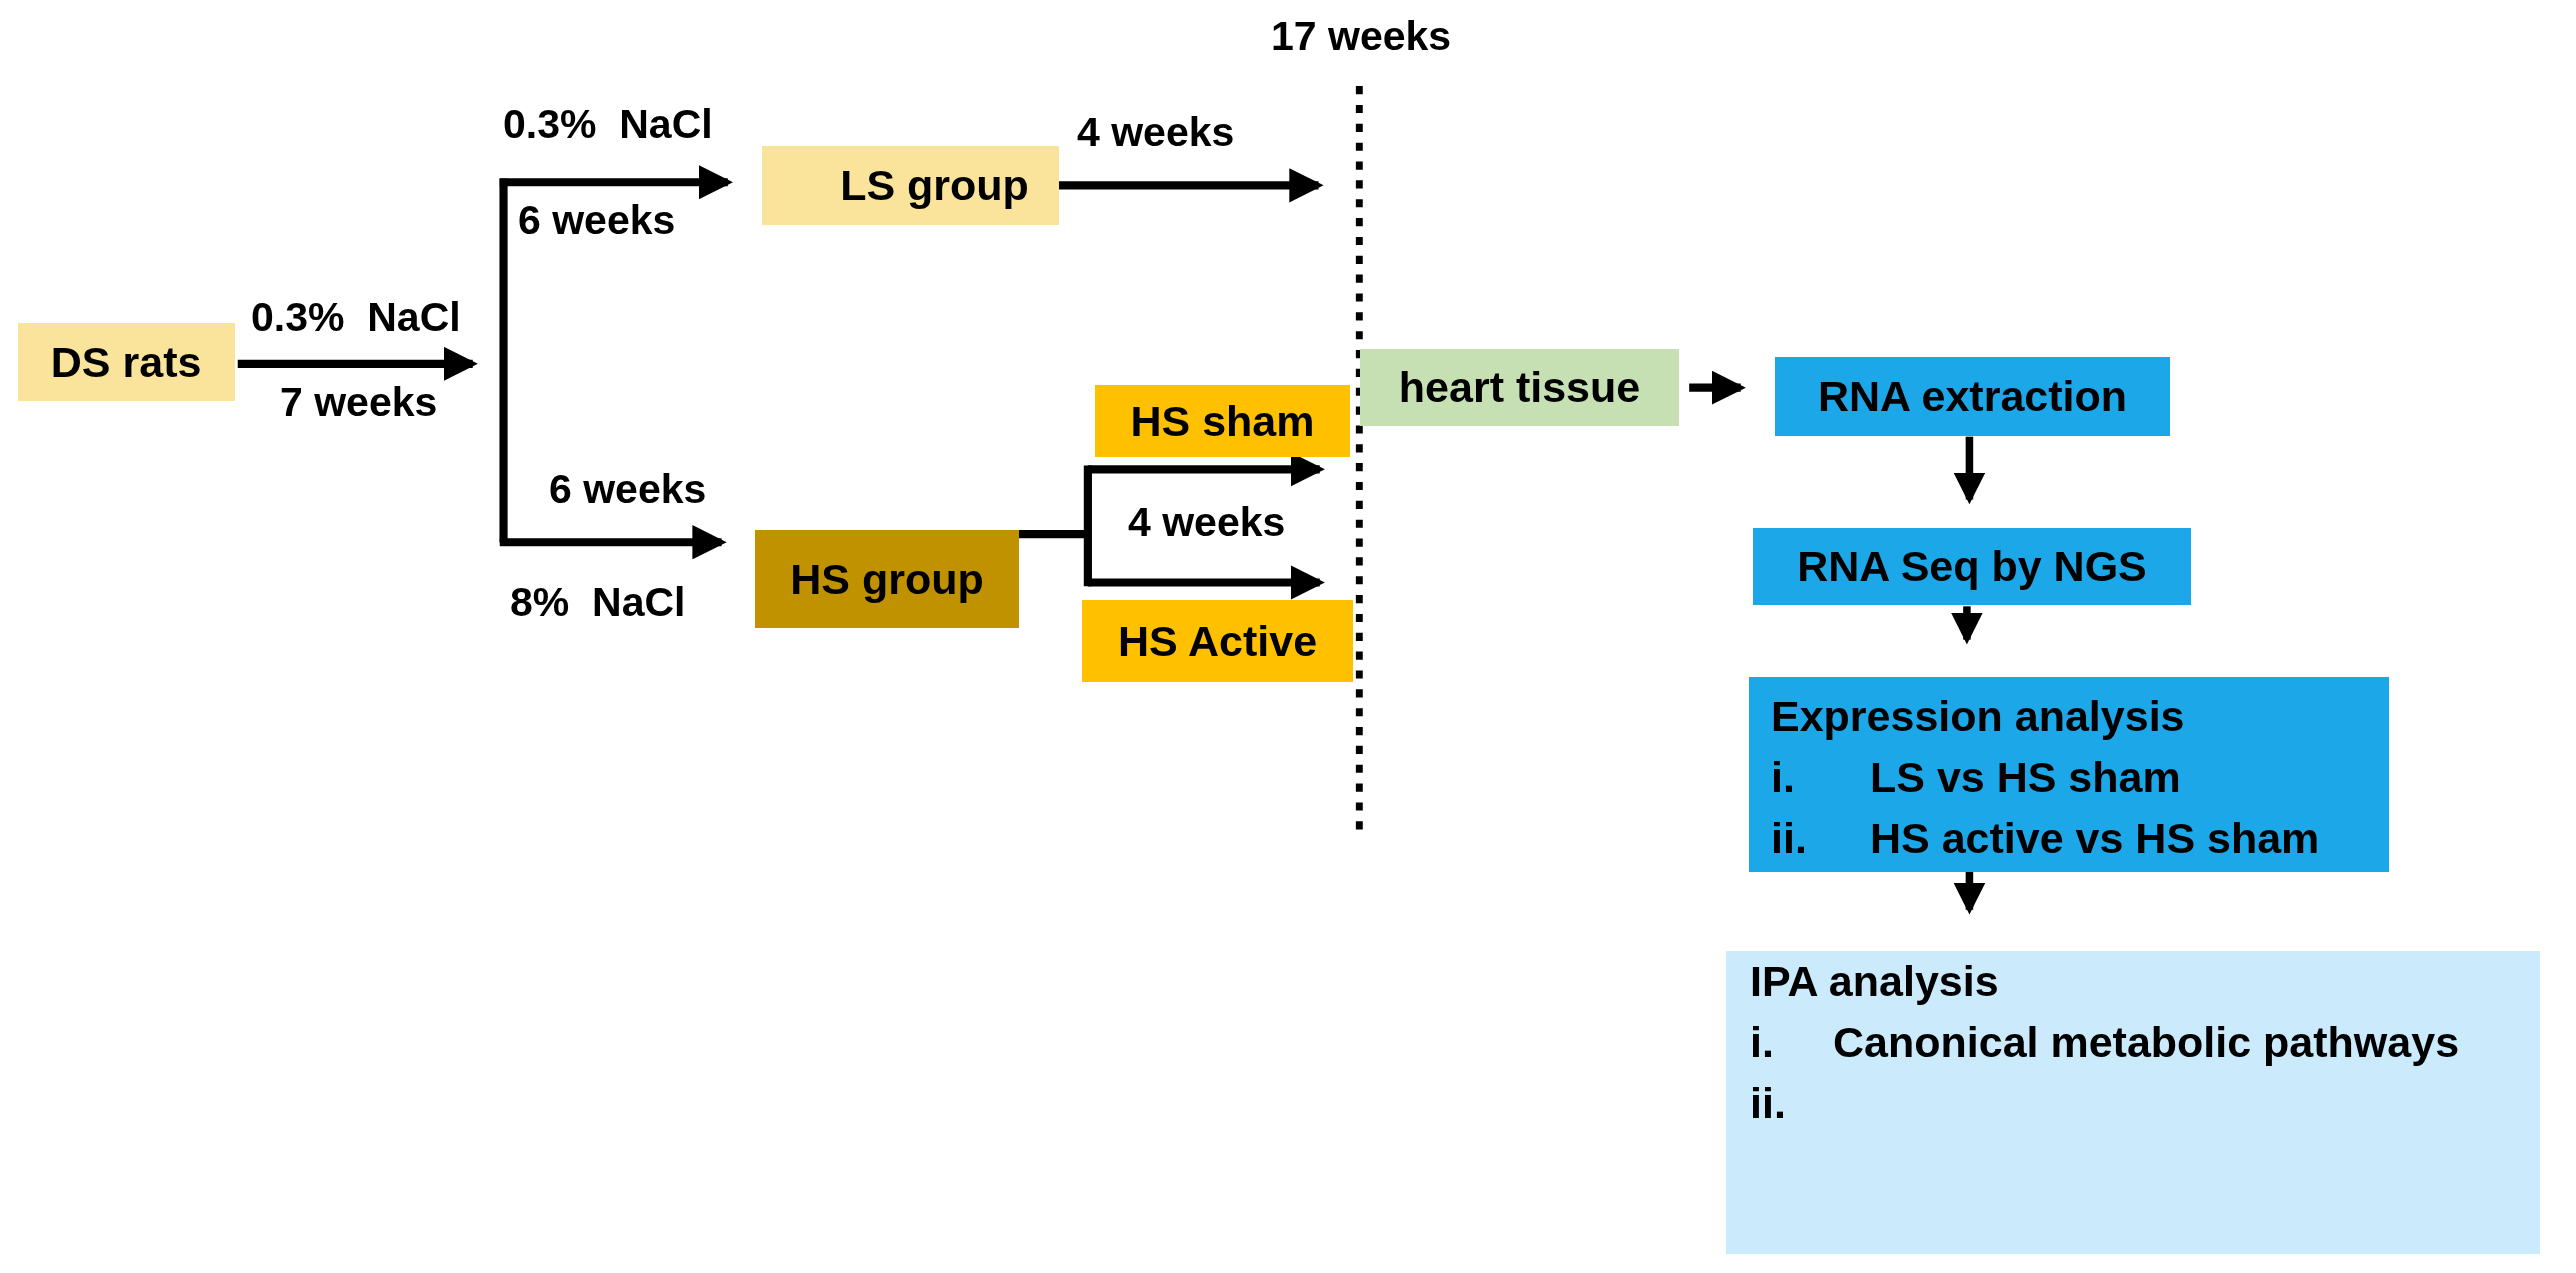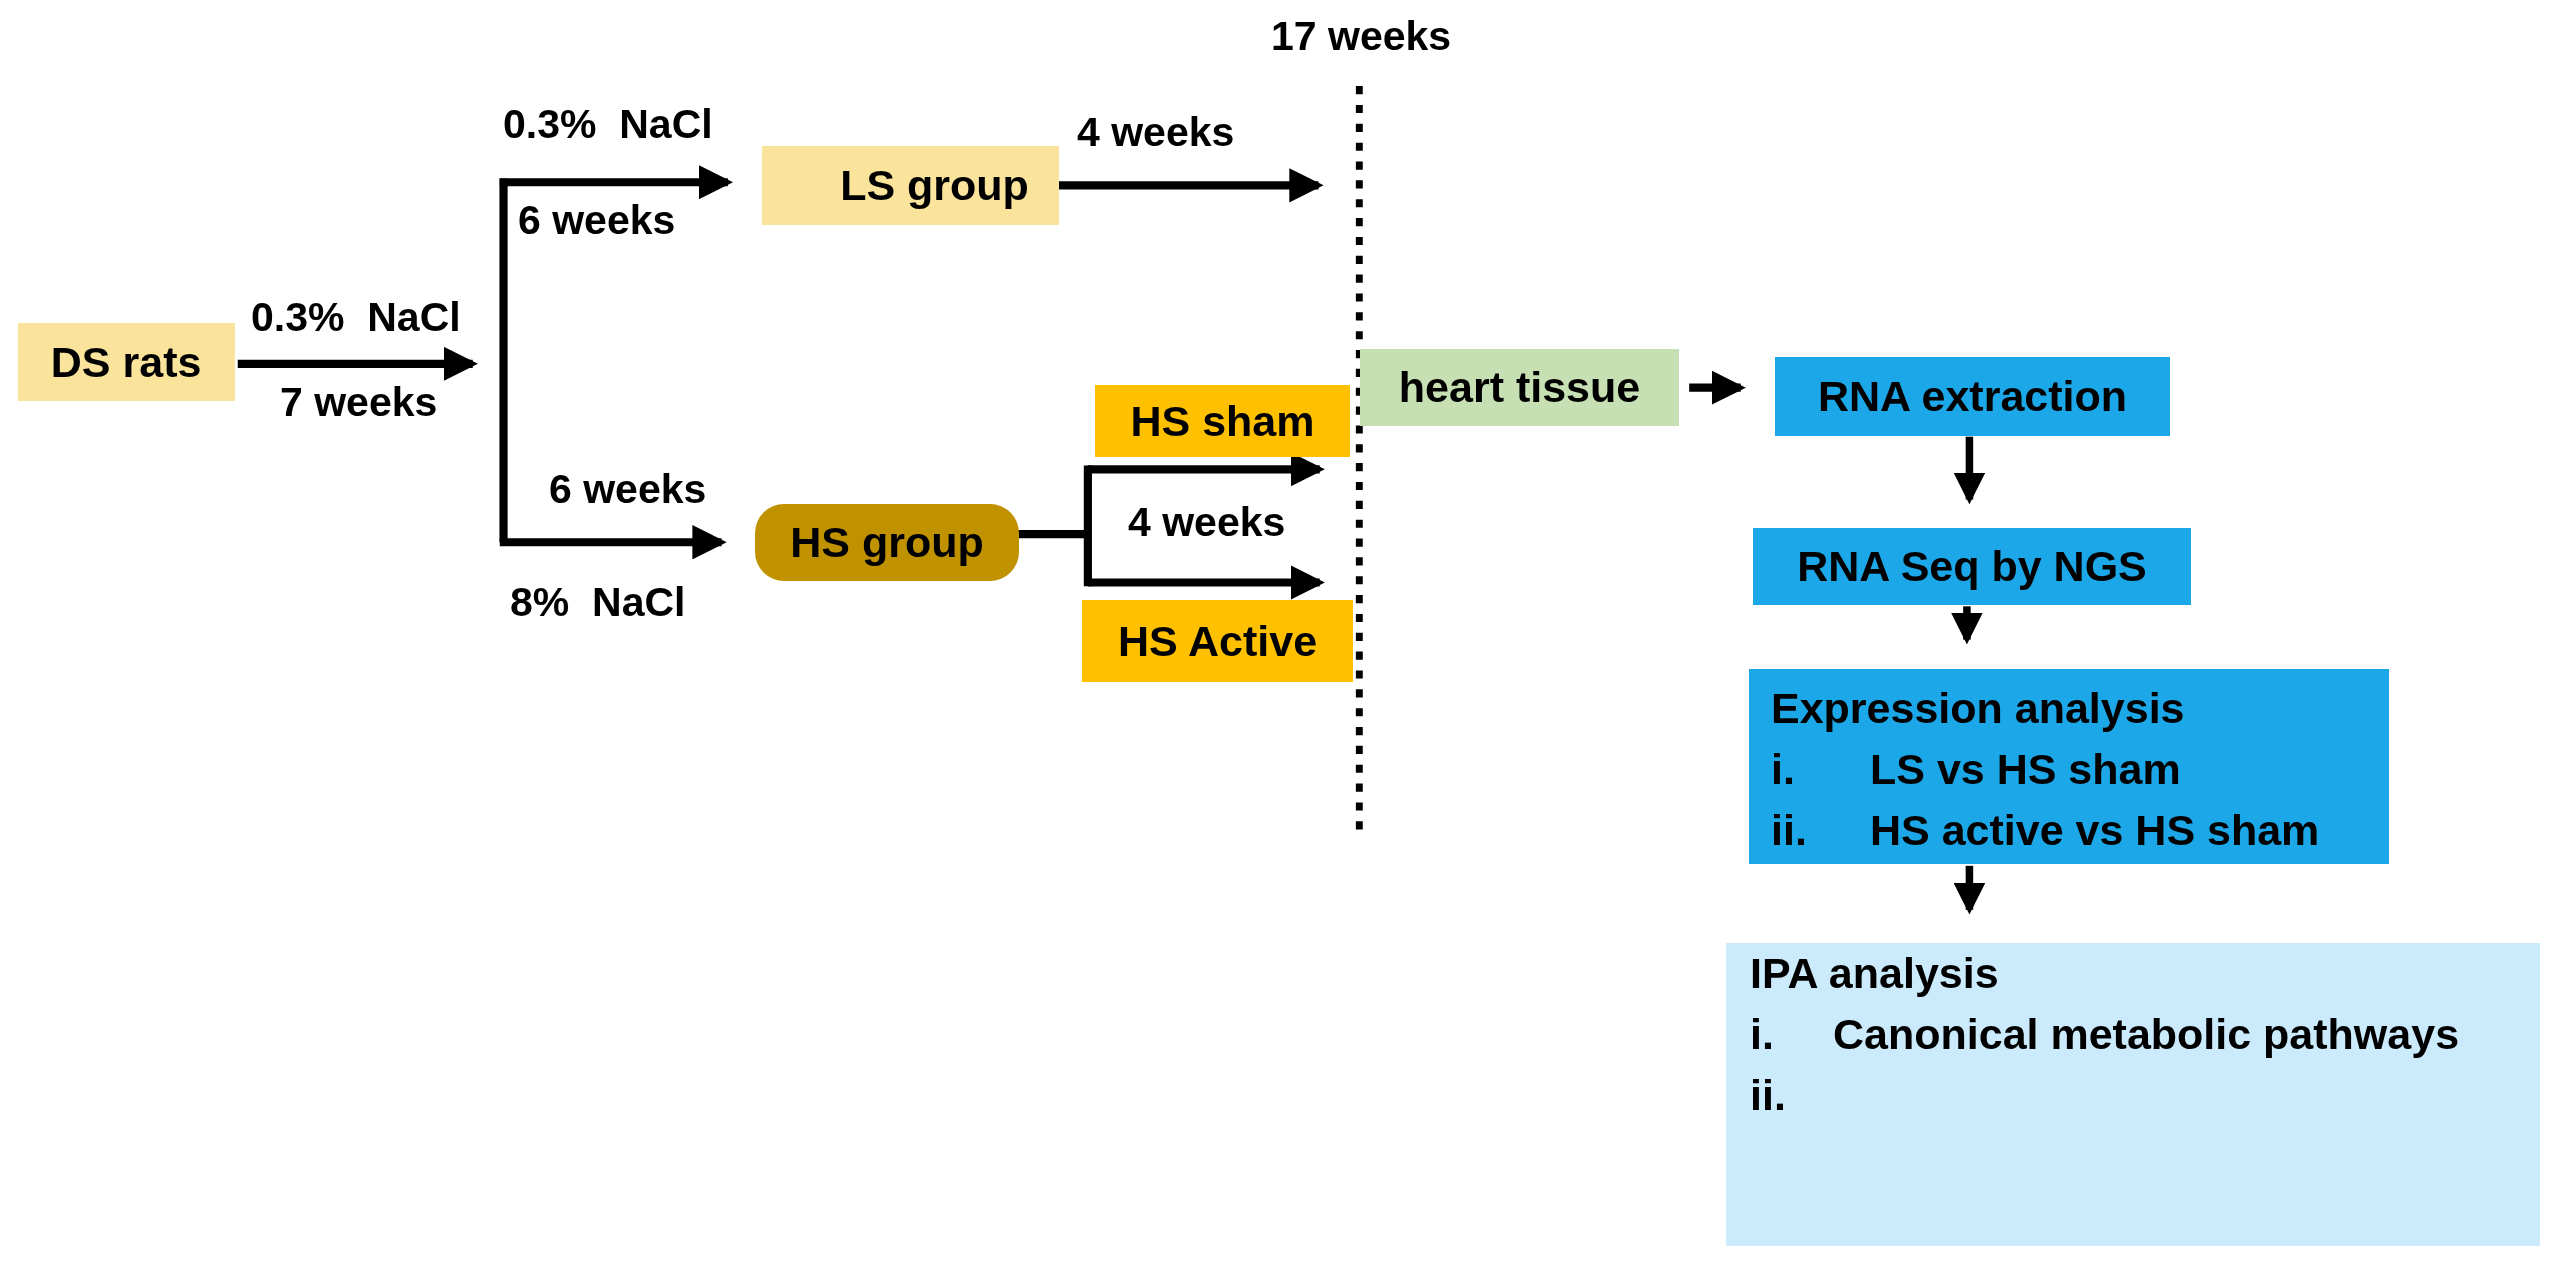--- a/index.html
+++ b/index.html
@@ -16,32 +16,33 @@
 
   .box {
     position:absolute;
     display:flex; align-items:center; justify-content:center;
     font-size:43px; line-height:1; white-space:pre;
   }
   
   #ds-rats       { left:17.6px;   top:323px;  width:217px; height:78px; background:var(--light_yellow); }
   #ls-group      { left:762px; top:146px;  width:249px; height:79px; background:var(--light_yellow);padding-left:48px; }
   #control-box   { left:1132px; top:201px;  width:214px; height:77px; background:var(--light_yellow); }
-  #hs-group      { left:755px; top:504px;  width:264px; height:77px; background:var(--dark_gold);border-radius:29px; }
+  #hs-group      { left:755px; top:530px;  width:264px; height:98px; background:var(--dark_gold); }
   #hs-sham       { left:1095px; top:385px;  width:255px; height:72px; background:var(--orange); }
   #hs-active     { left:1082px; top:600px;  width:271px; height:82px; background:var(--orange); }
   #heart-tissue  { left:1360px; top:349px;  width:319px; height:77px; background:var(--green); }
   #rna-extraction{ left:1775px; top:357px;  width:395px; height:79px; background:var(--blue); }
   #rna-seq       { left:1753px; top:528px;  width:438px; height:77px; background:var(--blue); }
 
   .list-box {
     position:absolute;
     display:flex; flex-direction:column;
     font-size:43px; line-height:61px;
     justify-content:flex-start;
+    margin-top:8px;
   }
   #expression    { left:1749px; top:669px; width:640px; height:195px; background:var(--blue); padding:8.8px 0 0 22px; box-sizing:border-box; }
   #ipa           { left:1726px; top:943px; width:814px; height:303px; background:var(--light_blue); padding:0 0 0 24px; box-sizing:border-box; }
   .list-row { display:flex; }
   #expression .num { width:99px; flex:0 0 auto; }
   #ipa .num        { width:83px; flex:0 0 auto; }
 
   .edge-label {
     position:absolute; font-size:41px; line-height:1;
     white-space:pre; text-align:center;

